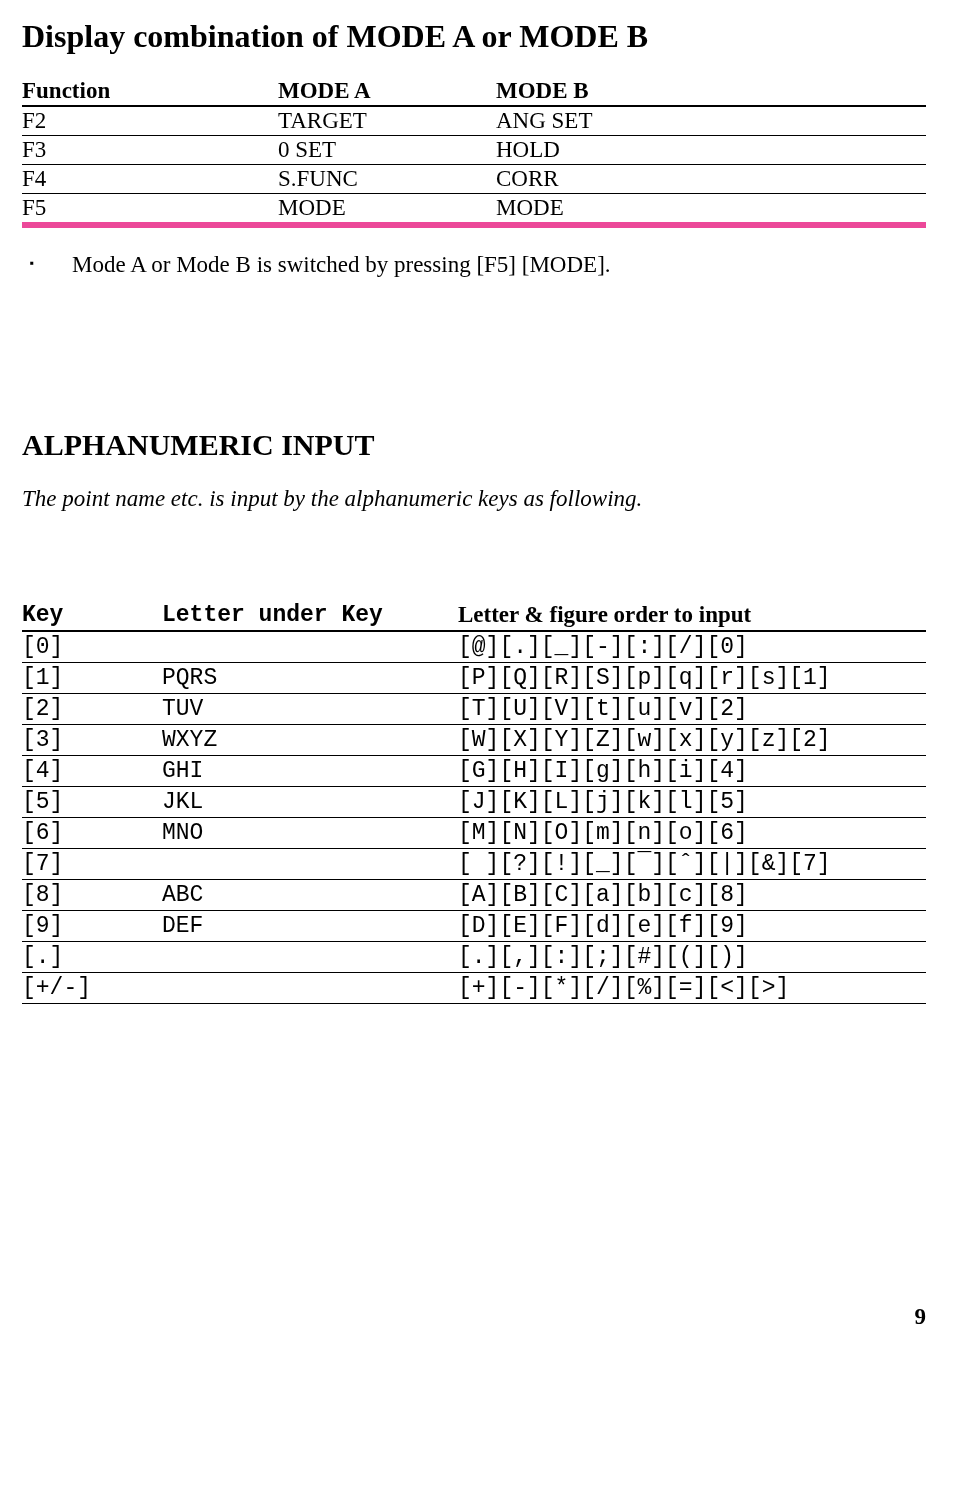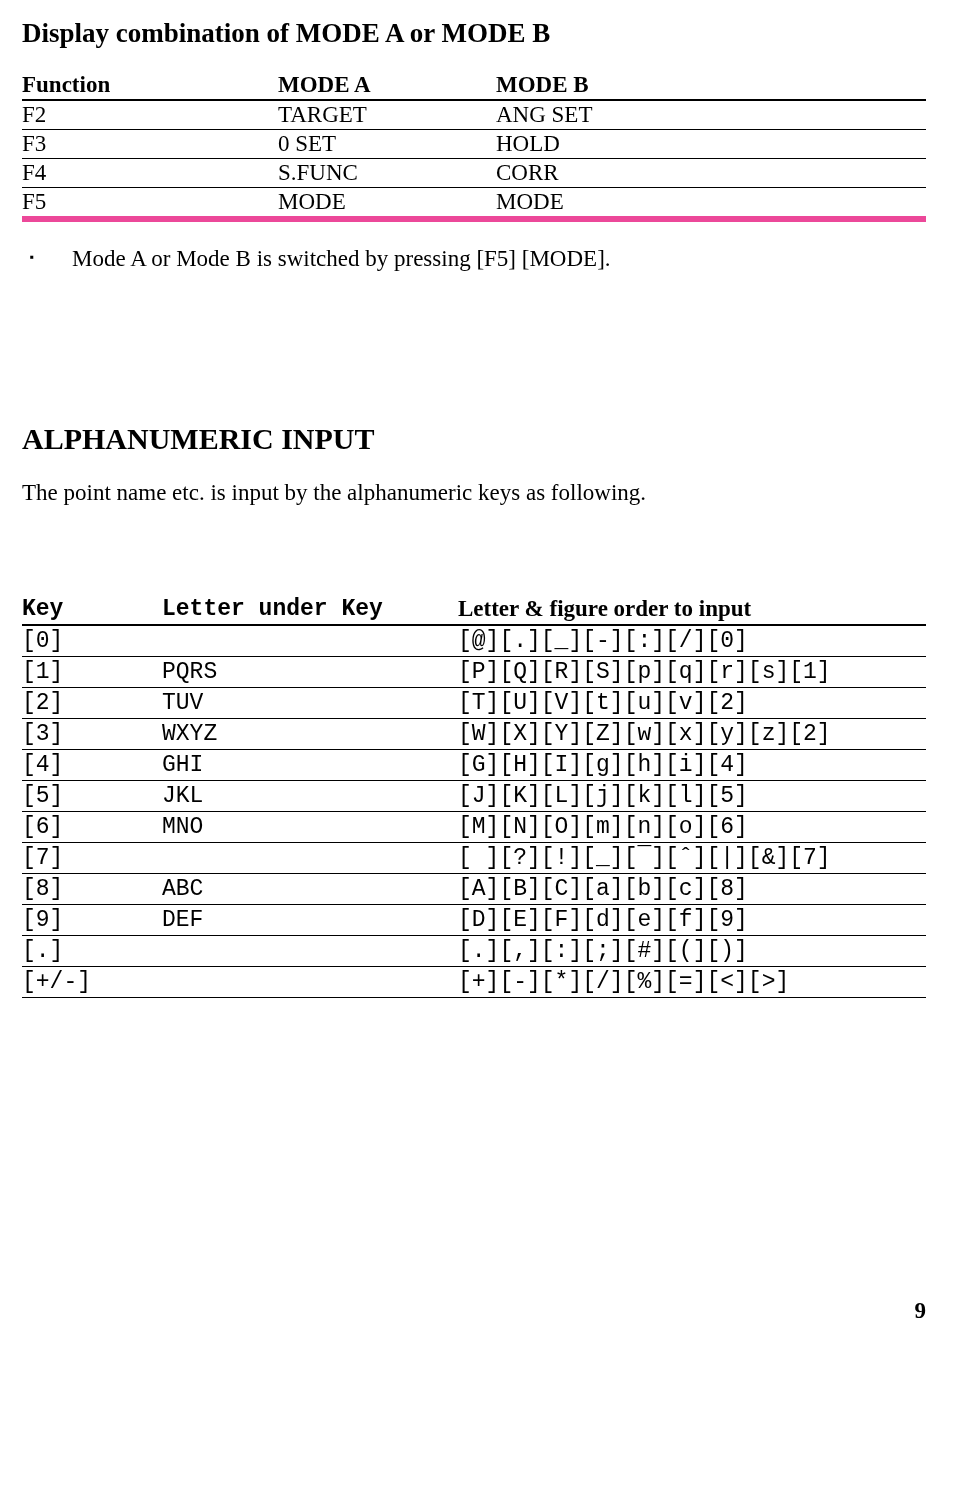--- a/index.html
+++ b/index.html
@@ -6,21 +6,21 @@
     font-family: "Times New Roman", Times, serif;
     font-size: 23px;
     color: #000;
     background: #fff;
     margin: 0;
     padding: 18px 38px 18px 22px;
     width: 964px;
     box-sizing: border-box;
   }
   .heading-1 {
-    font-size: 27px;
+    font-size: 32px;
     font-weight: bold;
     margin: 0 0 22px 0;
   }
   .heading-2 {
     font-size: 30px;
     font-weight: bold;
     margin: 0 0 24px 0;
   }
   table.modes {
     border-collapse: collapse;
@@ -50,21 +50,21 @@
     margin: 24px 0 0 0;
   }
   .bullet-dot {
     width: 46px;
     flex: 0 0 46px;
     text-align: left;
     padding-left: 4px;
   }
   .bullet-text { }
   .gap-big { height: 150px; }
-  .intro { margin: 0 0 88px 0; }
+  .intro { margin: 0 0 88px 0; font-style: italic; }
   .mono { font-family: "MS Gothic","Osaka-Mono","Courier New",monospace; font-size: 23px; }
   table.keys {
     border-collapse: collapse;
     width: 100%;
   }
   table.keys th, table.keys td {
     text-align: left;
     padding: 2px 0;
     border-bottom: 1px solid #000;
     font-weight: normal;

